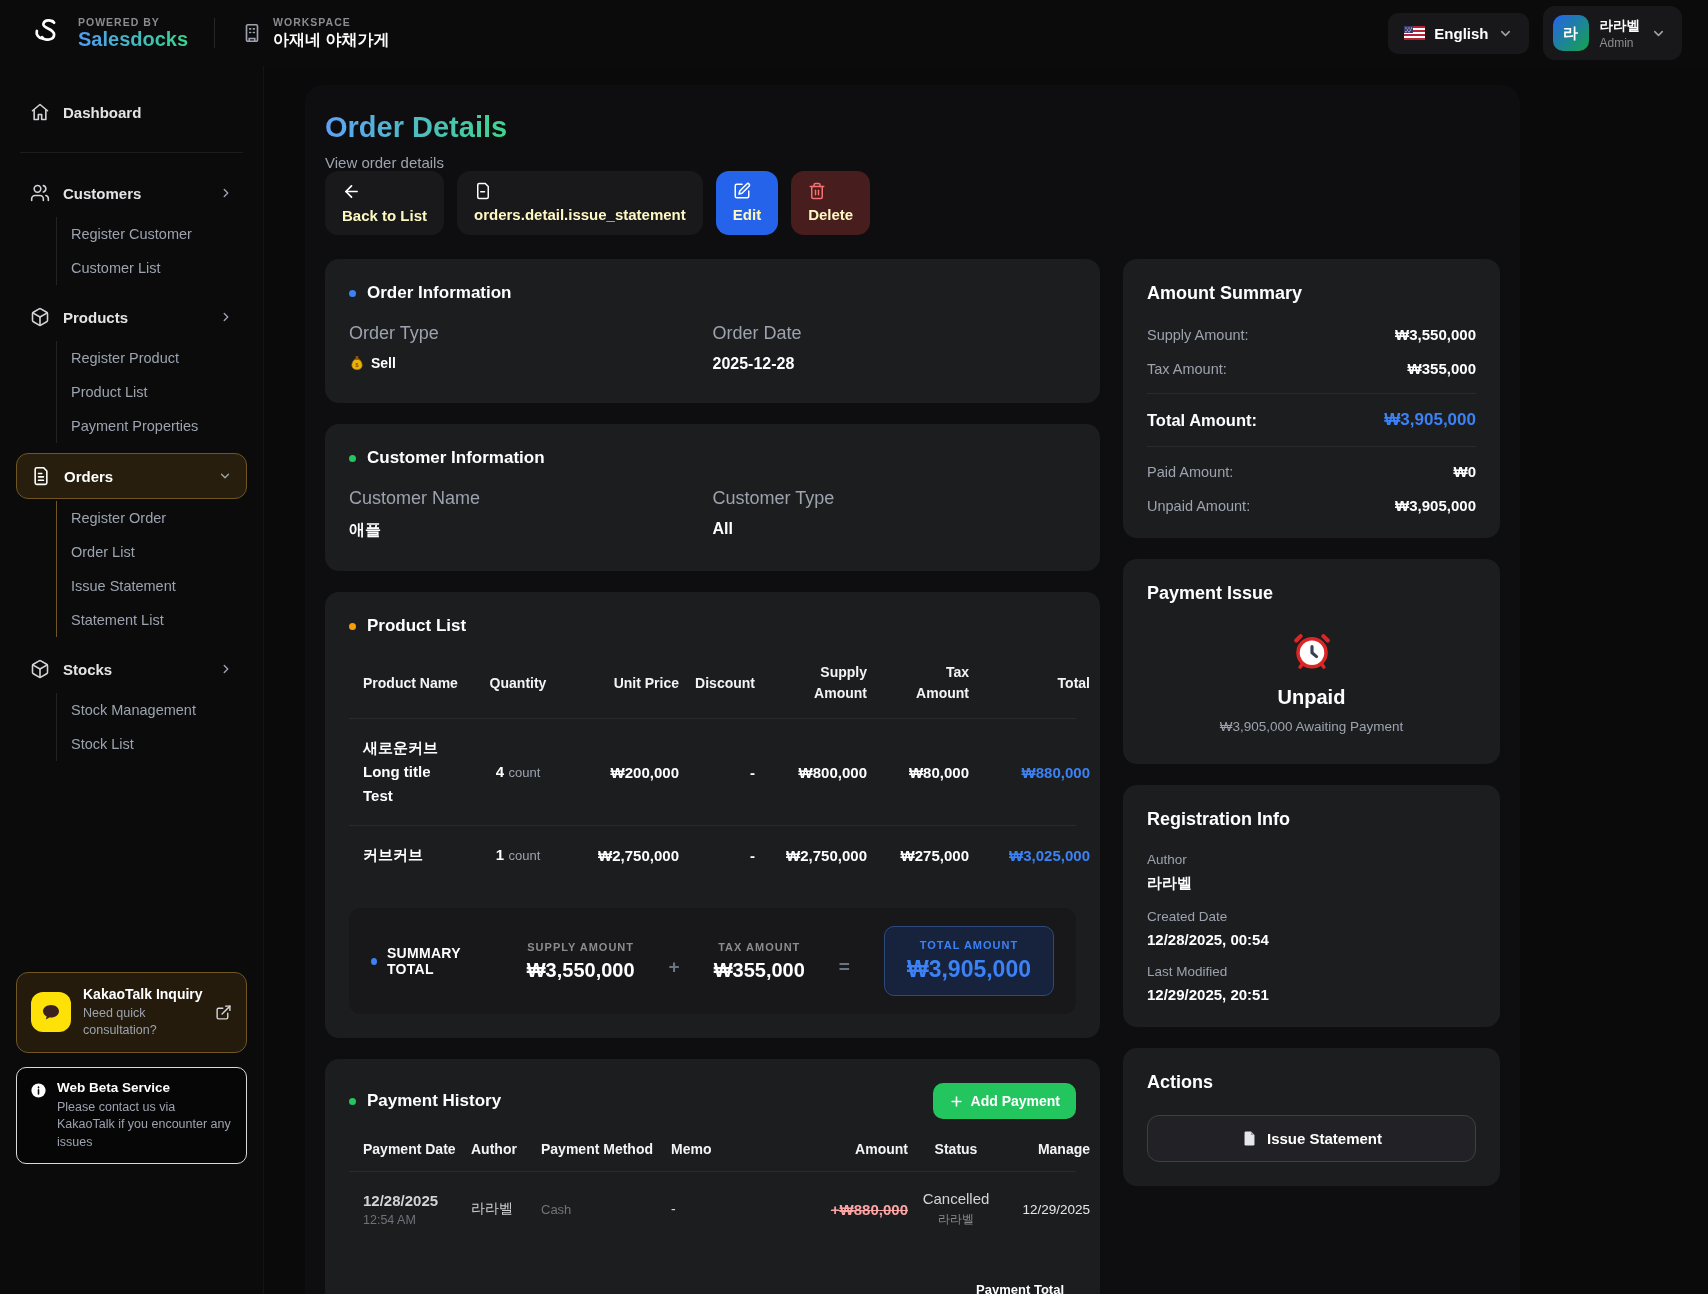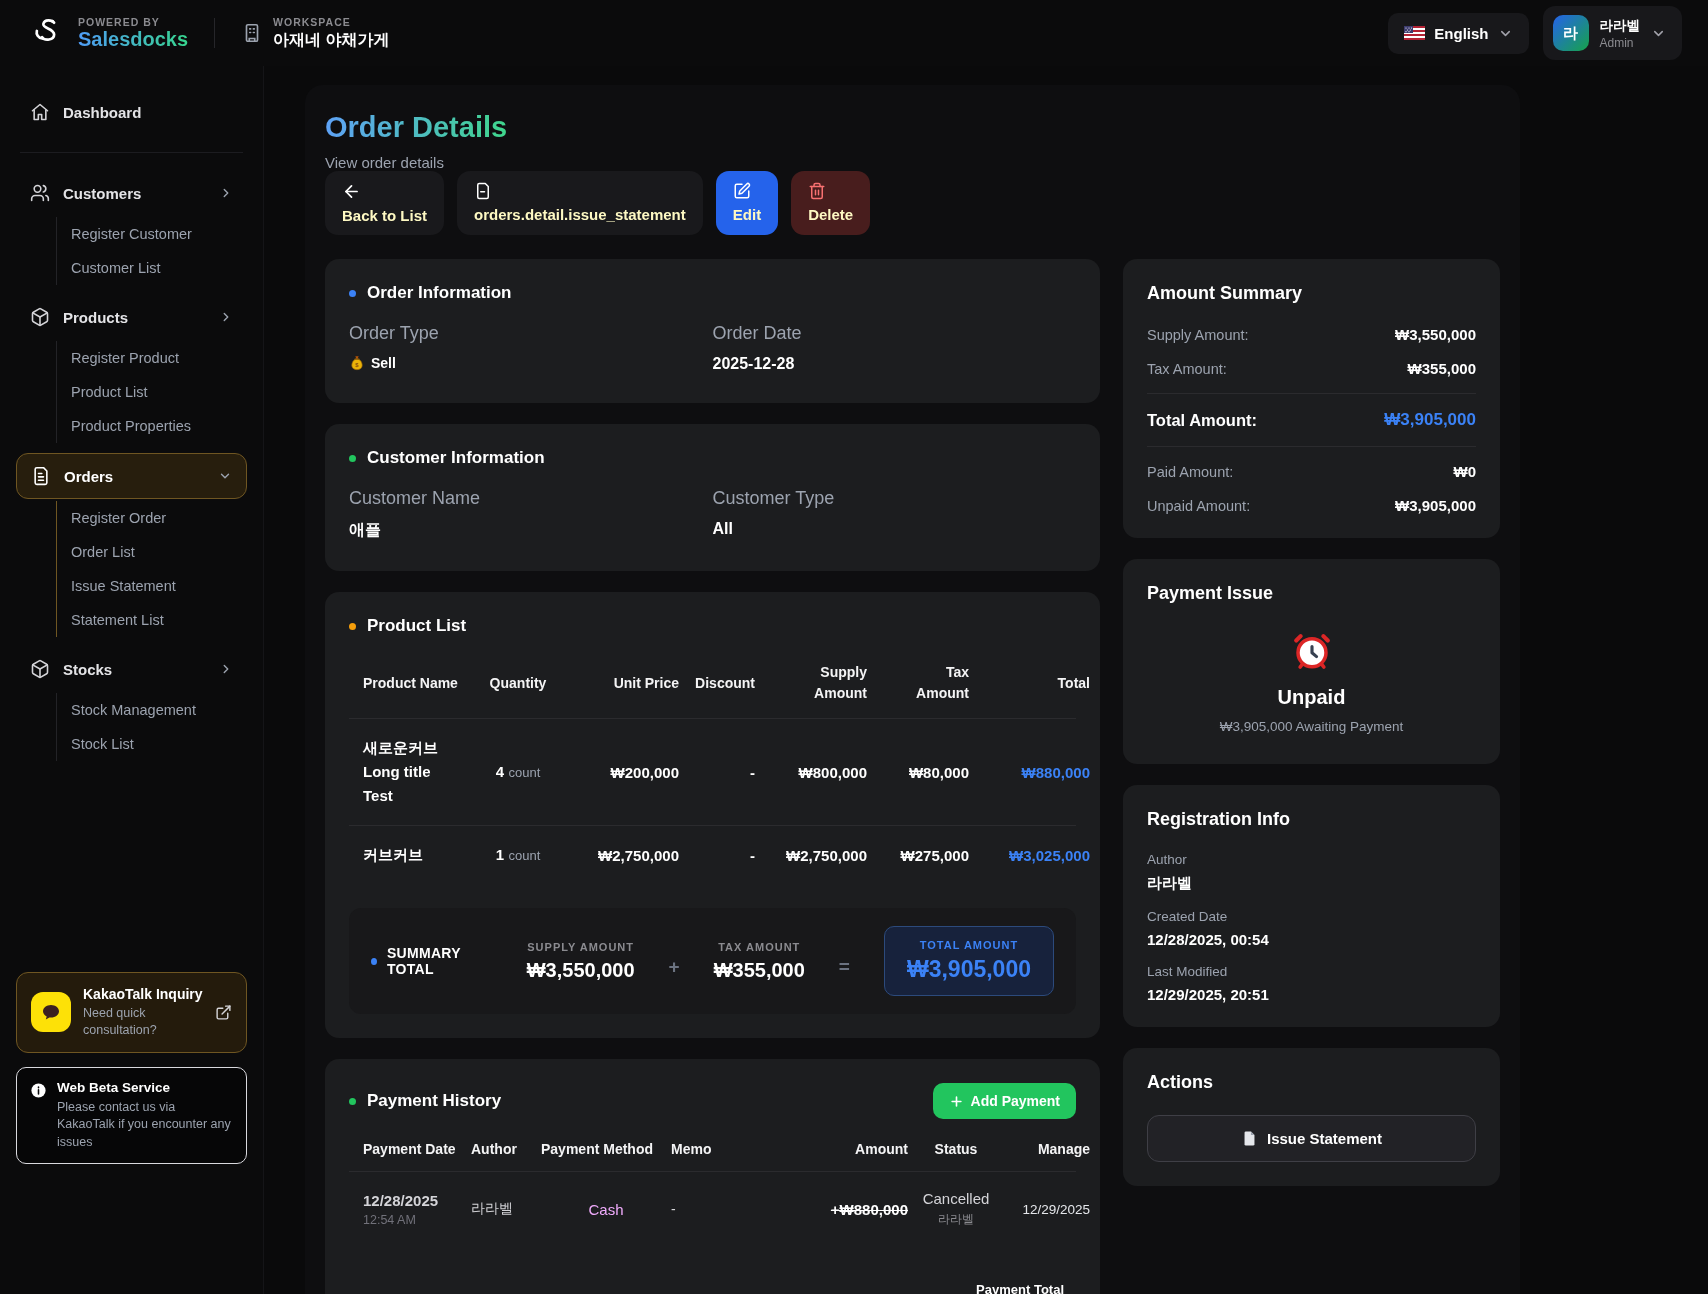--- a/index.html
+++ b/index.html
@@ -90,23 +90,23 @@
 
   
   .ph-head-row { display:flex; justify-content:space-between; align-items:center; margin-bottom:22px; }
   .add-pay-btn { display:flex; align-items:center; gap:7px; background:#22c55e; border:none; border-radius:10px; padding:10px 16px; color:#fff; font-size:14px; font-weight:800; font-family:inherit; cursor:pointer; }
   .pay-head, .pay-row { display:grid; grid-template-columns:108px 70px 130px 85px 152px 96px 86px; align-items:center; padding:0 10px 0 14px; }
   .pay-head > div { font-size:14px; font-weight:800; color:#f4f4f5; padding-bottom:14px; }
   .pay-row { border-top:1px solid #2b2b2e; padding-top:18px; padding-bottom:18px; }
   .pd-date { font-size:15px; font-weight:700; color:#d4d4d8; }
   .pd-time { font-size:12.5px; color:#71717a; margin-top:4px; }
   .pd-author { font-size:14px; color:#d4d4d8; }
-  .pd-method { font-size:15px; color:#f0abfc;text-align:center; }
+  .pd-method { font-size:13px; color:#737373; }
   .pd-memo { font-size:14px; color:#d4d4d8; }
-  .pd-amount { font-size:15px; font-weight:700; color:#ffffff; text-decoration:line-through; }
+  .pd-amount { font-size:15px; font-weight:700; color:#fca5a5; text-decoration:line-through; }
   .pd-status { text-align:center; }
   .pd-status .st { font-size:15px; color:#d4d4d8; }
   .pd-status .by { font-size:12px; color:#8b8b90; margin-top:4px; }
   .pd-manage { font-size:13.5px; color:#e5e7eb; }
   .ph-footer { display:flex; justify-content:space-between; align-items:flex-end; margin-top:36px; padding:0 12px; }
   .ph-total-count { font-size:14px; color:#d4d4d8; }
   .ph-pay-total { text-align:right; }
   .ph-pay-total .lab { font-size:13px; font-weight:800; color:#fff; }
   .ph-pay-total .val { font-size:18px; font-weight:800; color:#fff; margin-top:5px; }
 
@@ -244,21 +244,21 @@
     <span>Products</span>
     <span class="chev">
         <svg width="14" height="14" viewBox="0 0 24 24" fill="none" stroke="currentColor" stroke-width="2.4" stroke-linecap="round" stroke-linejoin="round">
           <polyline points="9 6 15 12 9 18"></polyline>
         </svg>
       </span>
   </div>
   <div class="sub-list">
     <div class="sub-item">Register Product</div>
     <div class="sub-item">Product List</div>
-    <div class="sub-item">Product Properties</div>
+    <div class="sub-item">Payment Properties</div>
   </div>
 
   <div class="nav-item active">
     <span>
       <svg width="20" height="20" viewBox="0 0 24 24" fill="none" stroke="#fff" stroke-width="1.9" stroke-linecap="round" stroke-linejoin="round">
           <path d="M15 2H7a2 2 0 0 0-2 2v16a2 2 0 0 0 2 2h10a2 2 0 0 0 2-2V6Z"></path>
           <path d="M9 9h4M9 13h6M9 17h6"></path>
         </svg>
     </span>
     <span>Orders</span>

